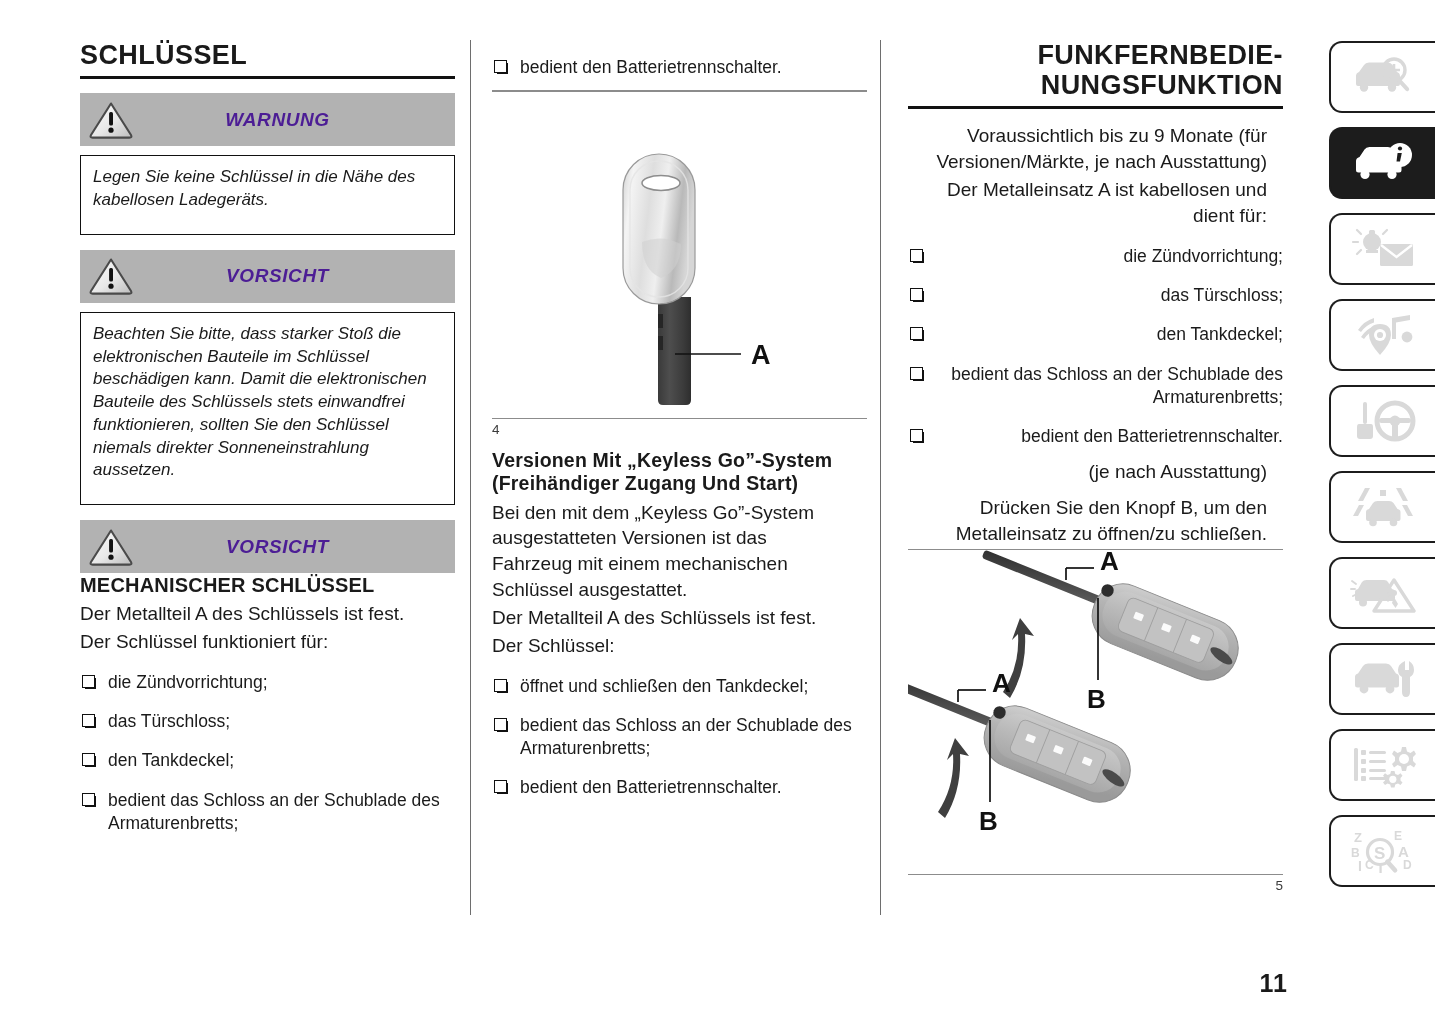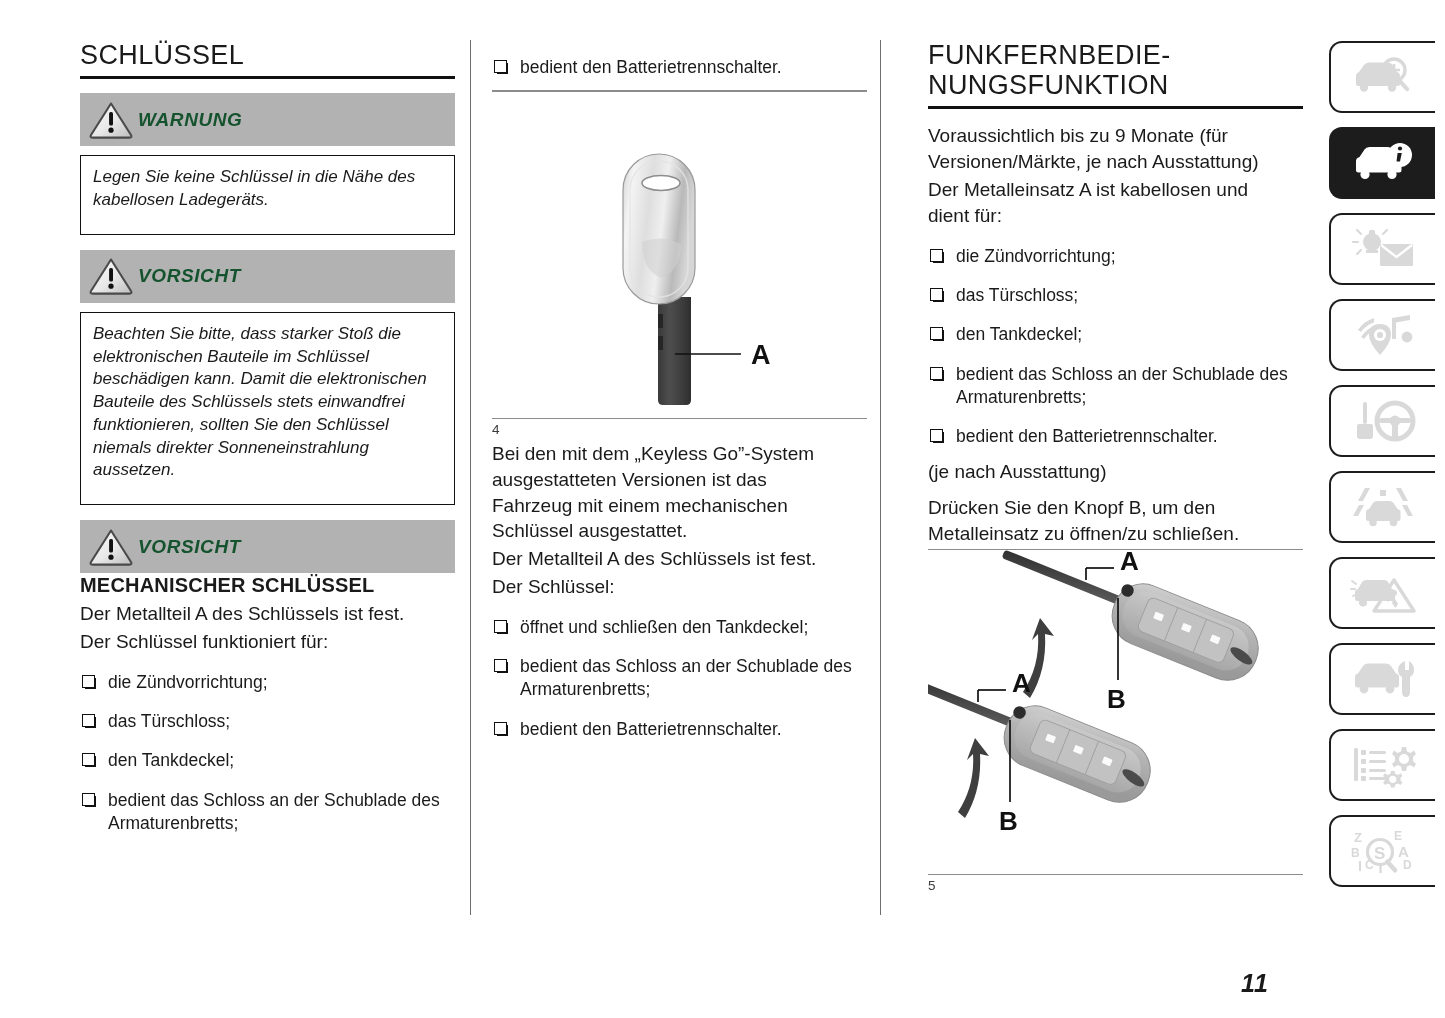--- a/index.html
+++ b/index.html
@@ -23,36 +23,36 @@
     width: 1445px; height: 1018px;
   }
 
   
   .col {
     position: absolute;
     top: 40px;
   }
   .col-1 { left: 80px;  width: 375px; }
   .col-2 { left: 492px; width: 375px; }
-  .col-3 { left: 928px; width: 375px; }
+  .col-3 { left: 908px; width: 375px; text-align: right; }
 
   .vrule {
     position: absolute;
     top: 40px;
     width: 1px;
     height: 875px;
     background: #6e6e6e;
   }
   .vrule-1 { left: 470px; }
   .vrule-2 { left: 880px; }
 
   
   h1.sec {
     font-size: 27px;
-    font-weight: normal;
+    font-weight: bold;
     letter-spacing: 0.4px;
     margin: 0 0 6px 0;
     line-height: 1.12;
     text-transform: uppercase;
   }
   .sec-rule {
     height: 3px;
     background: #111;
     margin: 0 0 14px 0;
   }
@@ -82,25 +82,25 @@
     align-items: center;
     margin-top: 4px;
   }
   .warn-head .tri {
     width: 46px; height: 40px;
     margin-left: 8px; margin-right: 4px;
     flex: none;
   }
   .warn-head .wlabel {
     flex: 1;
-    text-align: left;
+    text-align: center;
     font-size: 19px;
     font-weight: bold;
     font-style: italic;
-    color: #14532d;
+    color: #4c1d95;
     letter-spacing: .6px;
     padding-right: 38px;
   }
   .warn-body {
     border: 1.6px solid #111;
     padding: 10px 12px 22px 12px;
     margin-bottom: 15px;
     margin-top: 9px;
   }
   .warn-body p {
@@ -160,26 +160,25 @@
     color: #3b3b3b;
     padding-top: 3px;
   }
   .fig .canvas {
     position: relative;
   }
 
   
   .pageno {
     position: absolute;
-    right: 176px;
+    right: 157px;
     bottom: 20px;
     font-size: 25px;
     font-weight: bold;
     letter-spacing: 1px;
-    font-style: italic;
   }
 
   
   .tabs {
     position: absolute;
     right: 10px;
     top: 41px;
     width: 106px;
   }
   .tab {
@@ -338,20 +337,21 @@
           <path d="M150 150 Q169 142 189 152 Q189 178 169 186 Q150 178 150 150 Z" fill="#cfcfcf" opacity="0.55"></path>
 
           <line x1="183" y1="262" x2="249" y2="262" stroke="#111" stroke-width="1.7"></line>
           <text x="259" y="272" font-family="Liberation Sans, sans-serif" font-size="27" font-weight="bold" fill="#111">A</text>
         </svg>
       </div>
       <div class="frule"></div>
       <div class="fignum">4</div>
     </div>
 
+    <h2 class="sub" style="margin-top:12px">Versionen Mit „Keyless Go”-System (Freihändiger Zugang Und Start)</h2>
     <p class="body tight">Bei den mit dem „Keyless Go”-System ausgestatteten Versionen ist das Fahrzeug mit einem mechanischen Schlüssel ausgestattet.</p>
     <p class="body tight">Der Metallteil A des Schlüssels ist fest.</p>
     <p class="body">Der Schlüssel:</p>
 
     <ul class="blist">
       <li>
         <span class="bq">
             <i class="shadow"></i>
             <i class="face"></i>
           </span>

